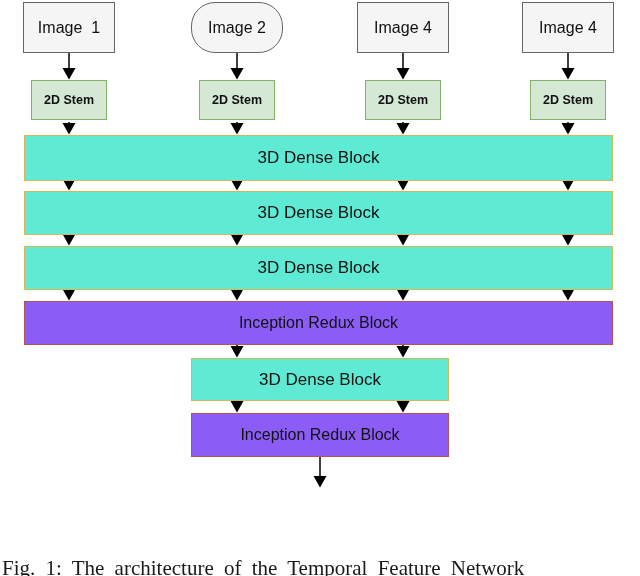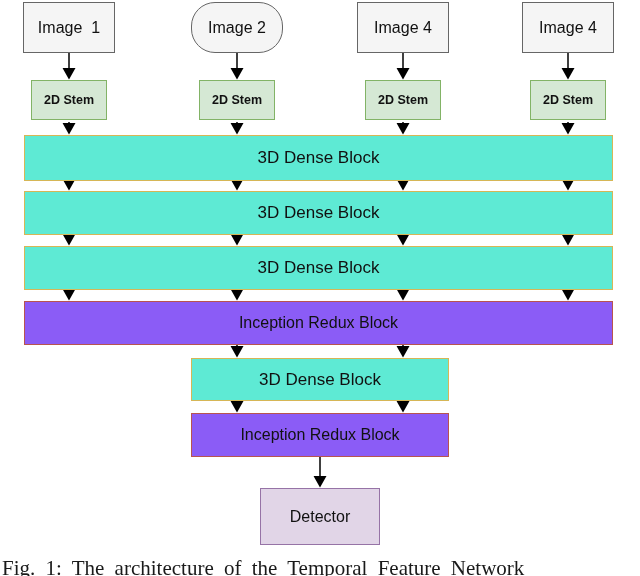--- a/index.html
+++ b/index.html
@@ -146,17 +146,16 @@
   <div class="block dense-block dense-wide dense-1">3D Dense Block</div>
   <div class="block dense-block dense-wide dense-2">3D Dense Block</div>
   <div class="block dense-block dense-wide dense-3">3D Dense Block</div>
 
   <div class="block redux-block redux-1">Inception Redux Block</div>
 
   <div class="block dense-block dense-4">3D Dense Block</div>
 
   <div class="block redux-block redux-2">Inception Redux Block</div>
 
-  <div class="block detector-box">Detector</div>
 
   <div class="caption">Fig. 1: The architecture of the Temporal Feature Network</div>
 
 </div>
 
 </body></html>

